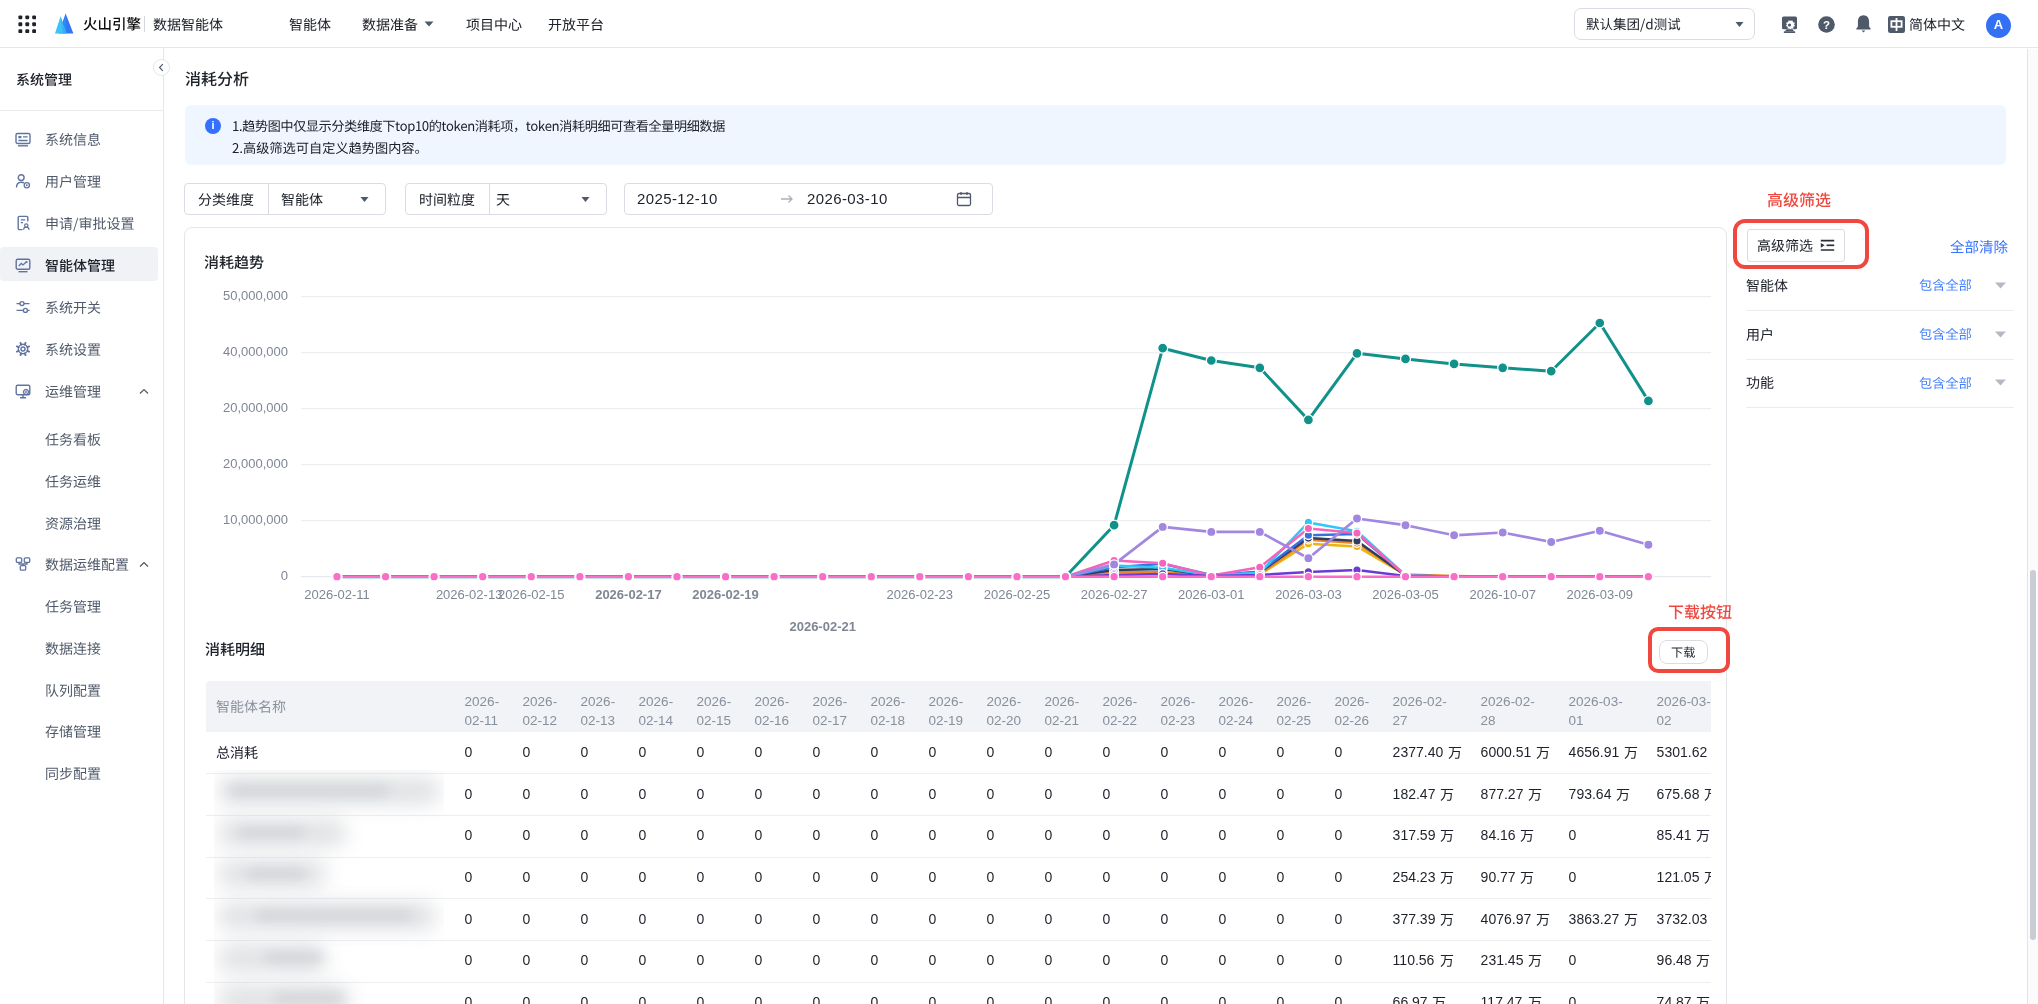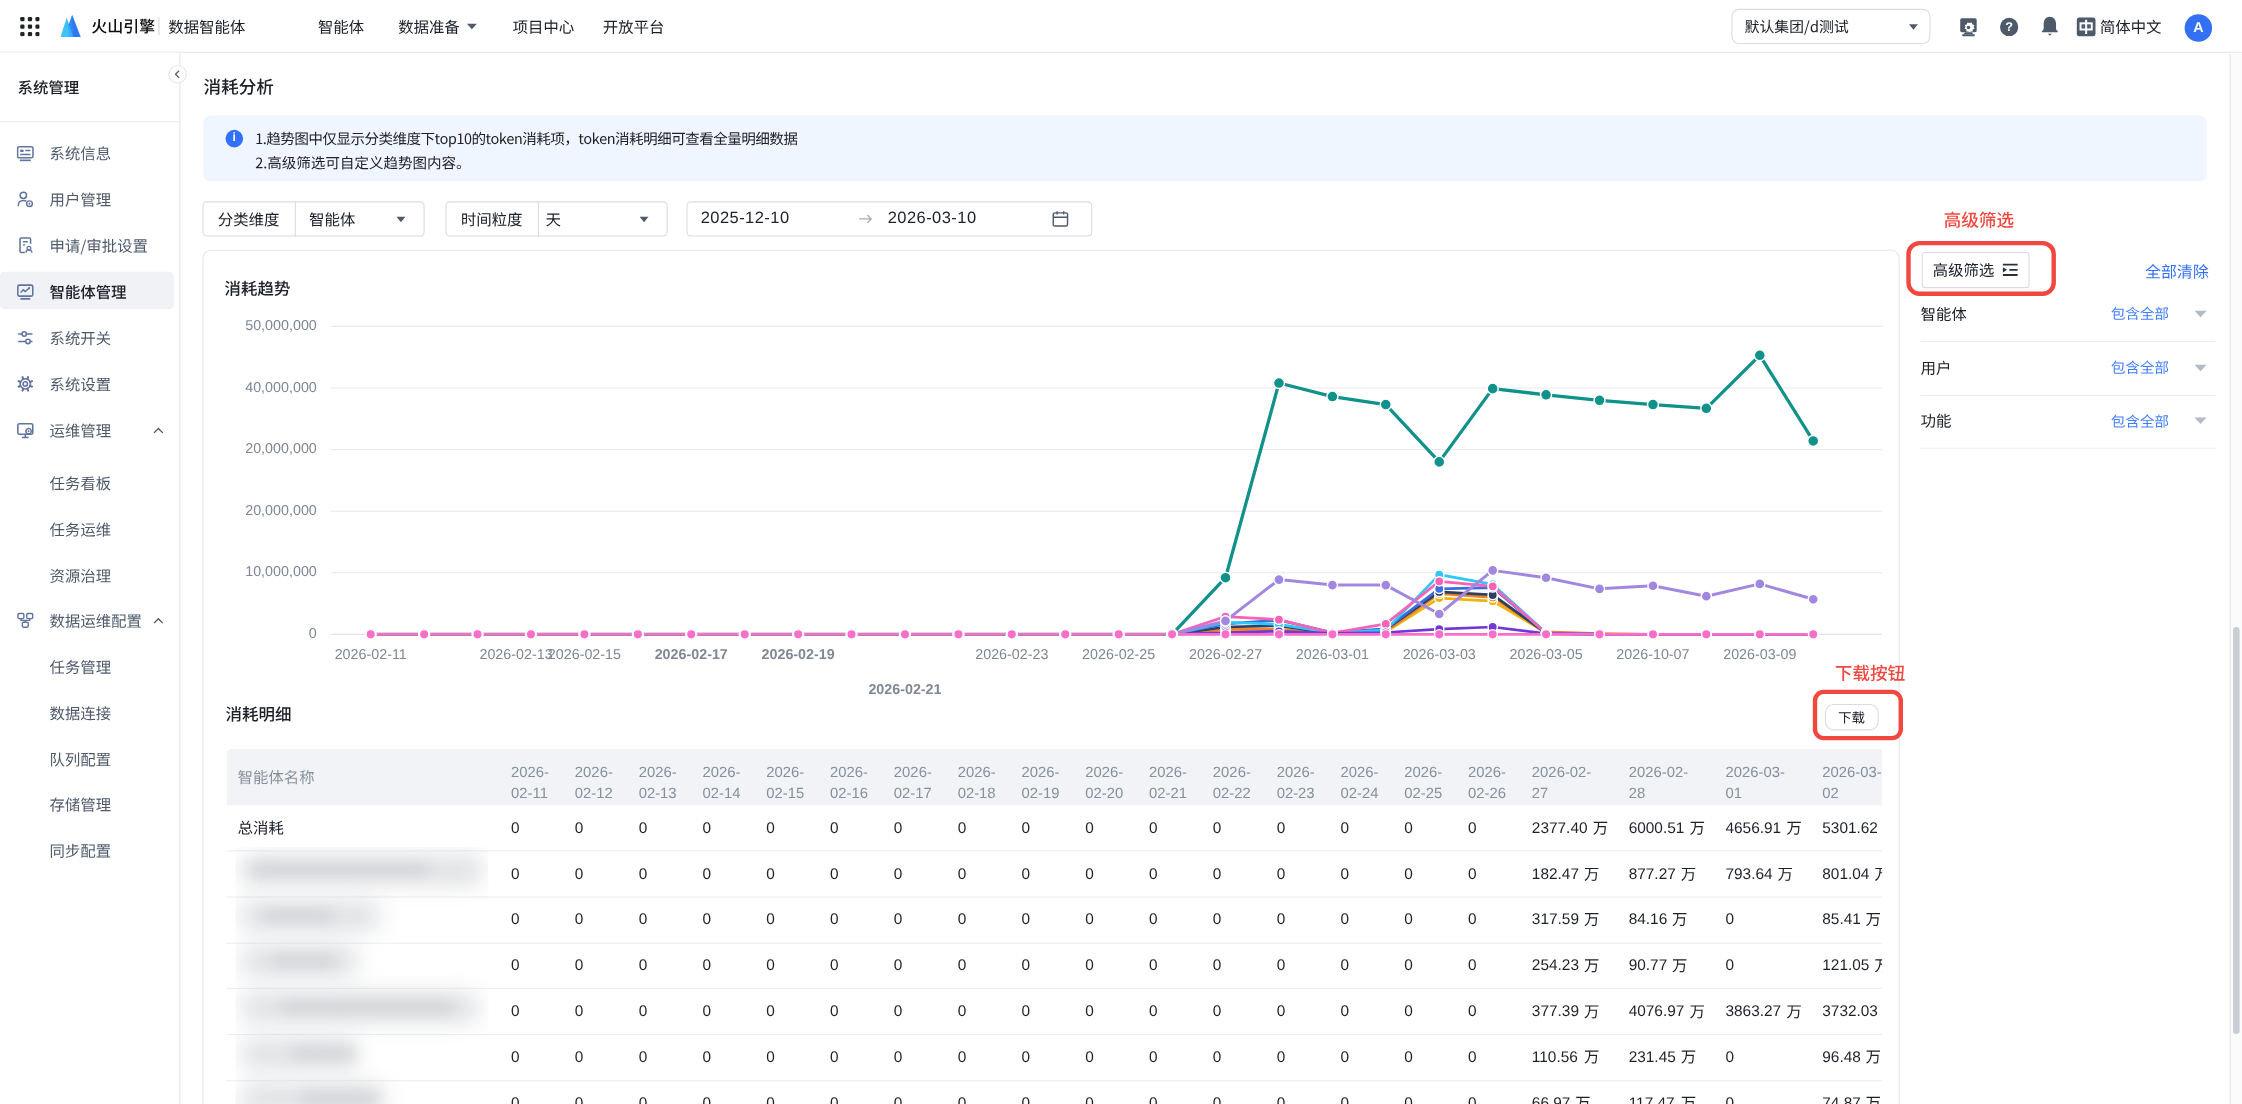--- a/index.html
+++ b/index.html
@@ -1049,21 +1049,21 @@
       <g fill="#1d2129" transform="translate(0,14.77) scale(0.014000,-0.014000)">
         <use href="#g4e07r" x="0"></use>
       </g>
     </svg>
     <div class="lt" style="left:1362.6px;top:105.6px;font-size:14px">793.64</div>
     <svg class="vt " style="left:1409.9px;top:103.6px;width:16px;height:19px">
       <g fill="#1d2129" transform="translate(0,14.77) scale(0.014000,-0.014000)">
         <use href="#g4e07r" x="0"></use>
       </g>
     </svg>
-    <div class="lt" style="left:1450.6px;top:105.6px;font-size:14px">801.04</div>
+    <div class="lt" style="left:1450.6px;top:105.6px;font-size:14px">675.68</div>
     <svg class="vt " style="left:1497.9px;top:103.6px;width:16px;height:19px">
       <g fill="#1d2129" transform="translate(0,14.77) scale(0.014000,-0.014000)">
         <use href="#g4e07r" x="0"></use>
       </g>
     </svg>
     <div class="ab" style="left:0;top:133.9px;width:1610px;height:1px;background:#eceef2"></div>
     <div class="lt" style="left:258.6px;top:147.2px;font-size:14px">0</div>
     <div class="lt" style="left:316.6px;top:147.2px;font-size:14px">0</div>
     <div class="lt" style="left:374.6px;top:147.2px;font-size:14px">0</div>
     <div class="lt" style="left:432.6px;top:147.2px;font-size:14px">0</div>

